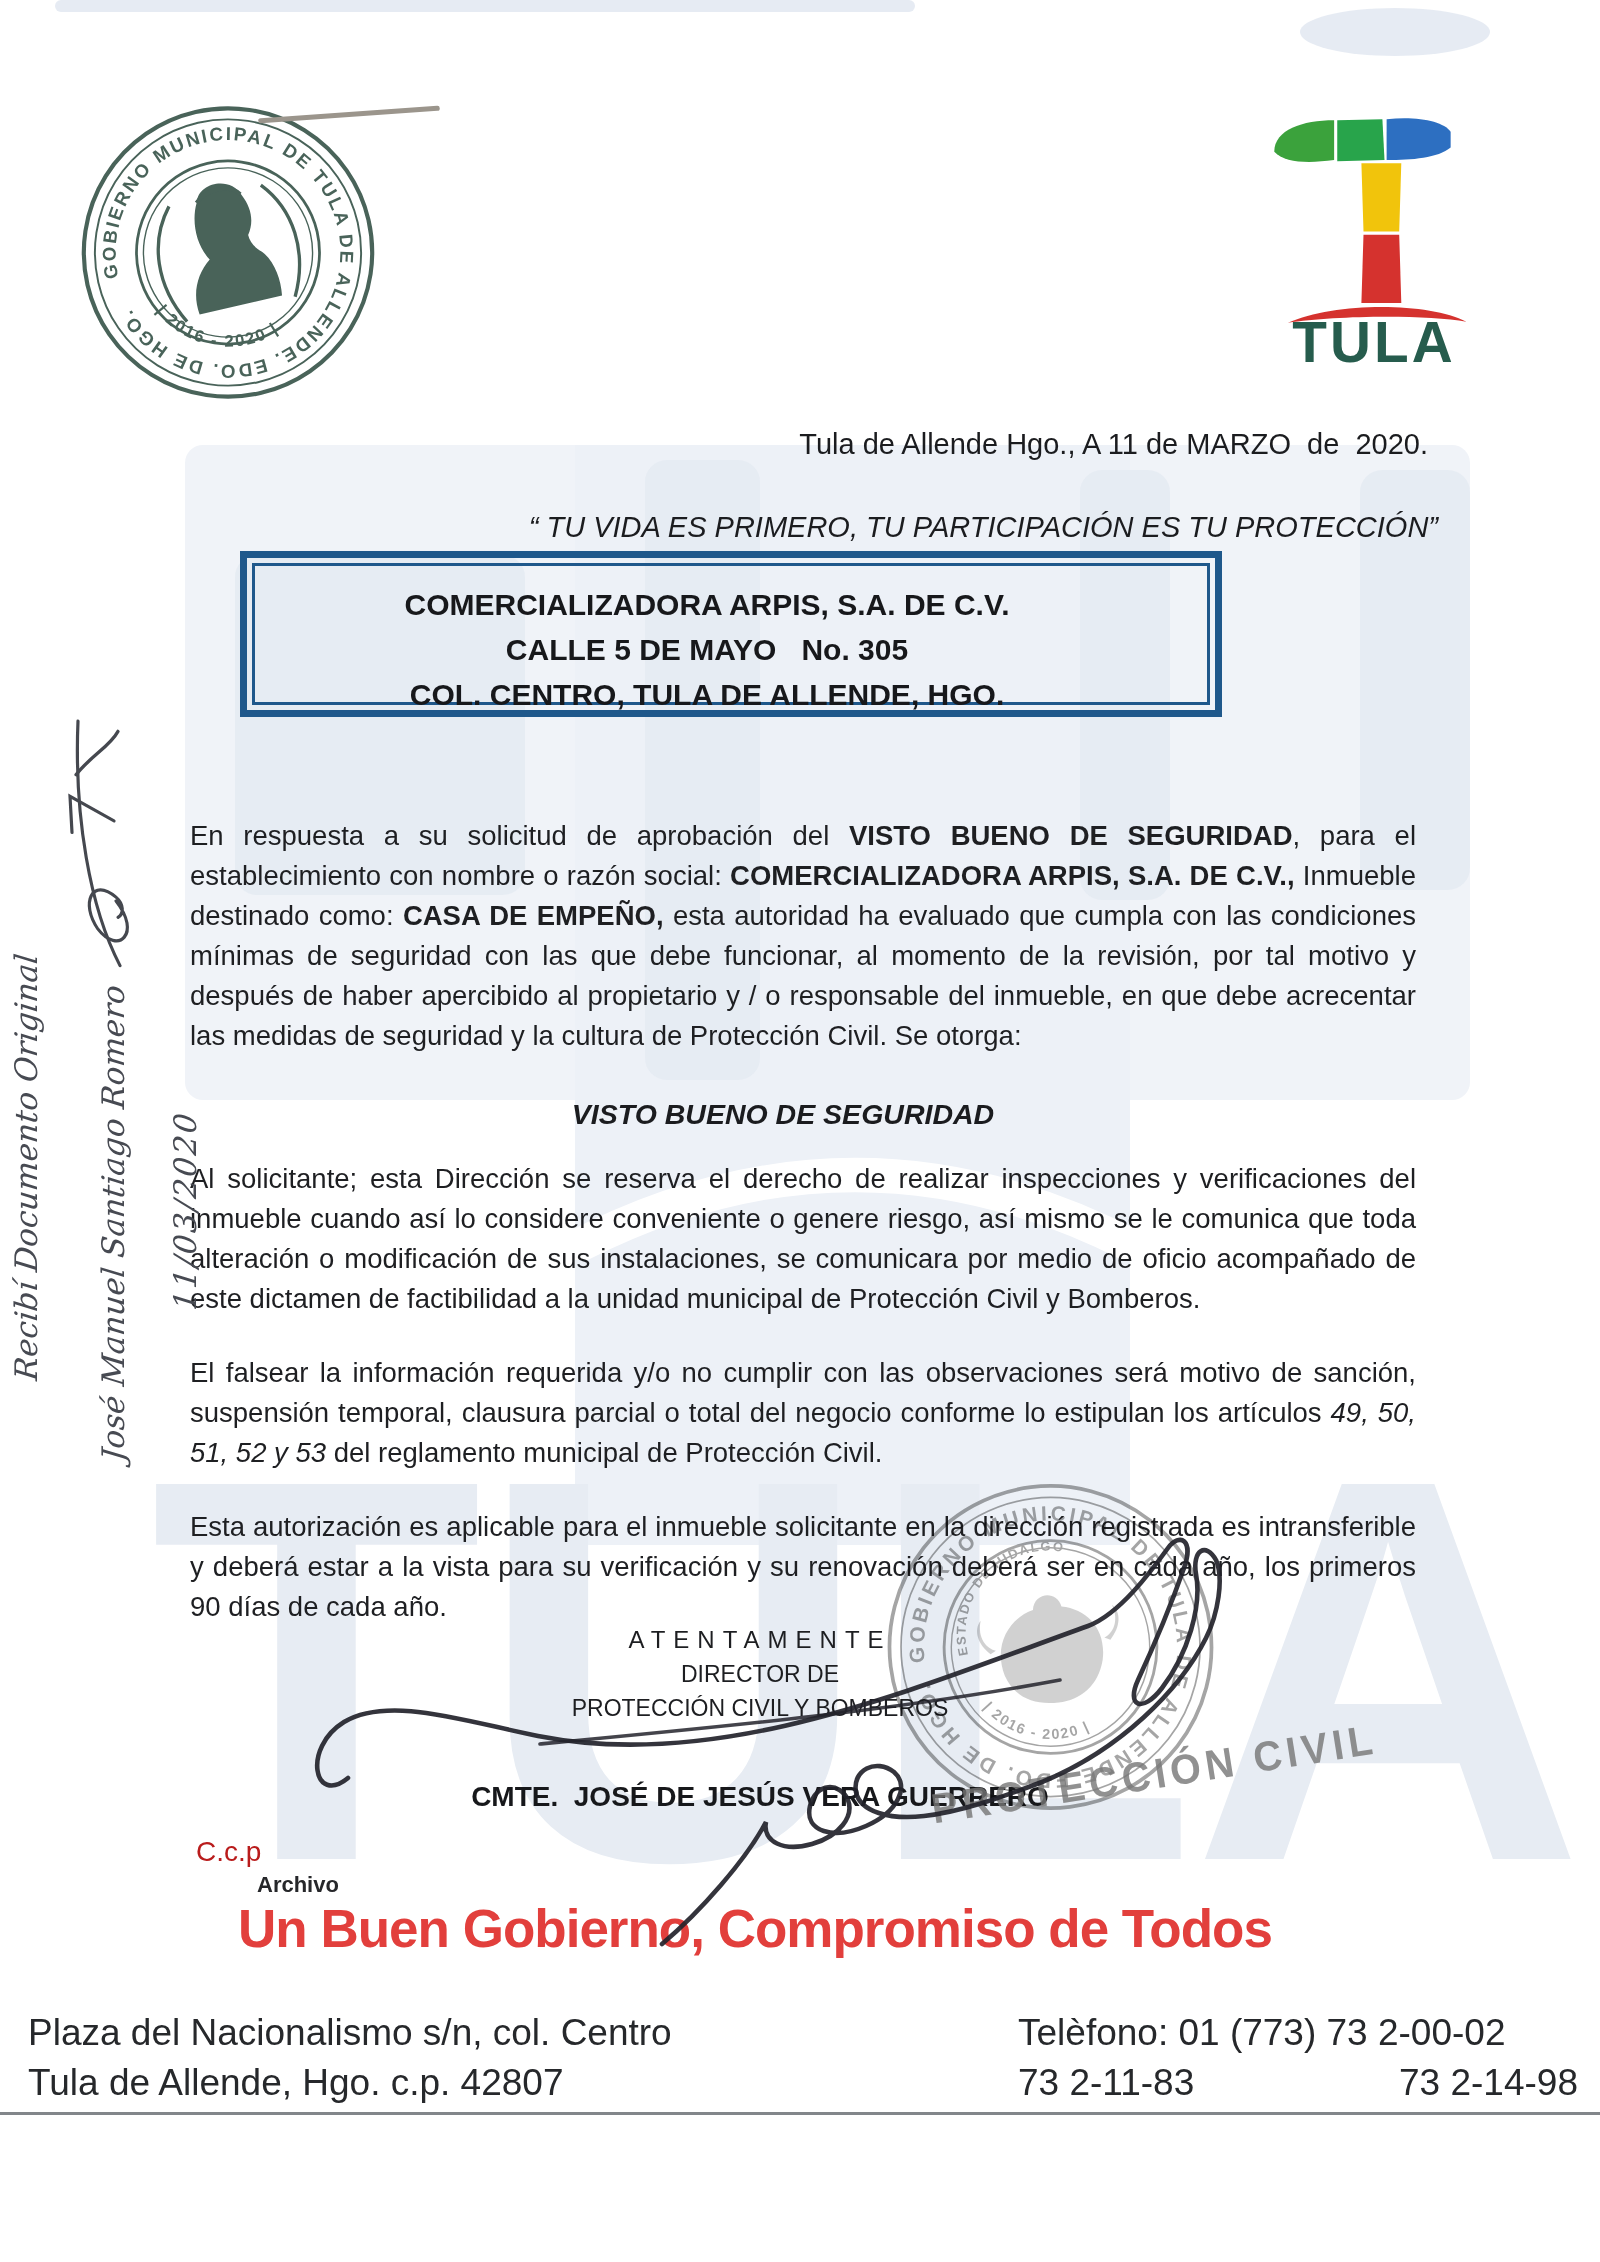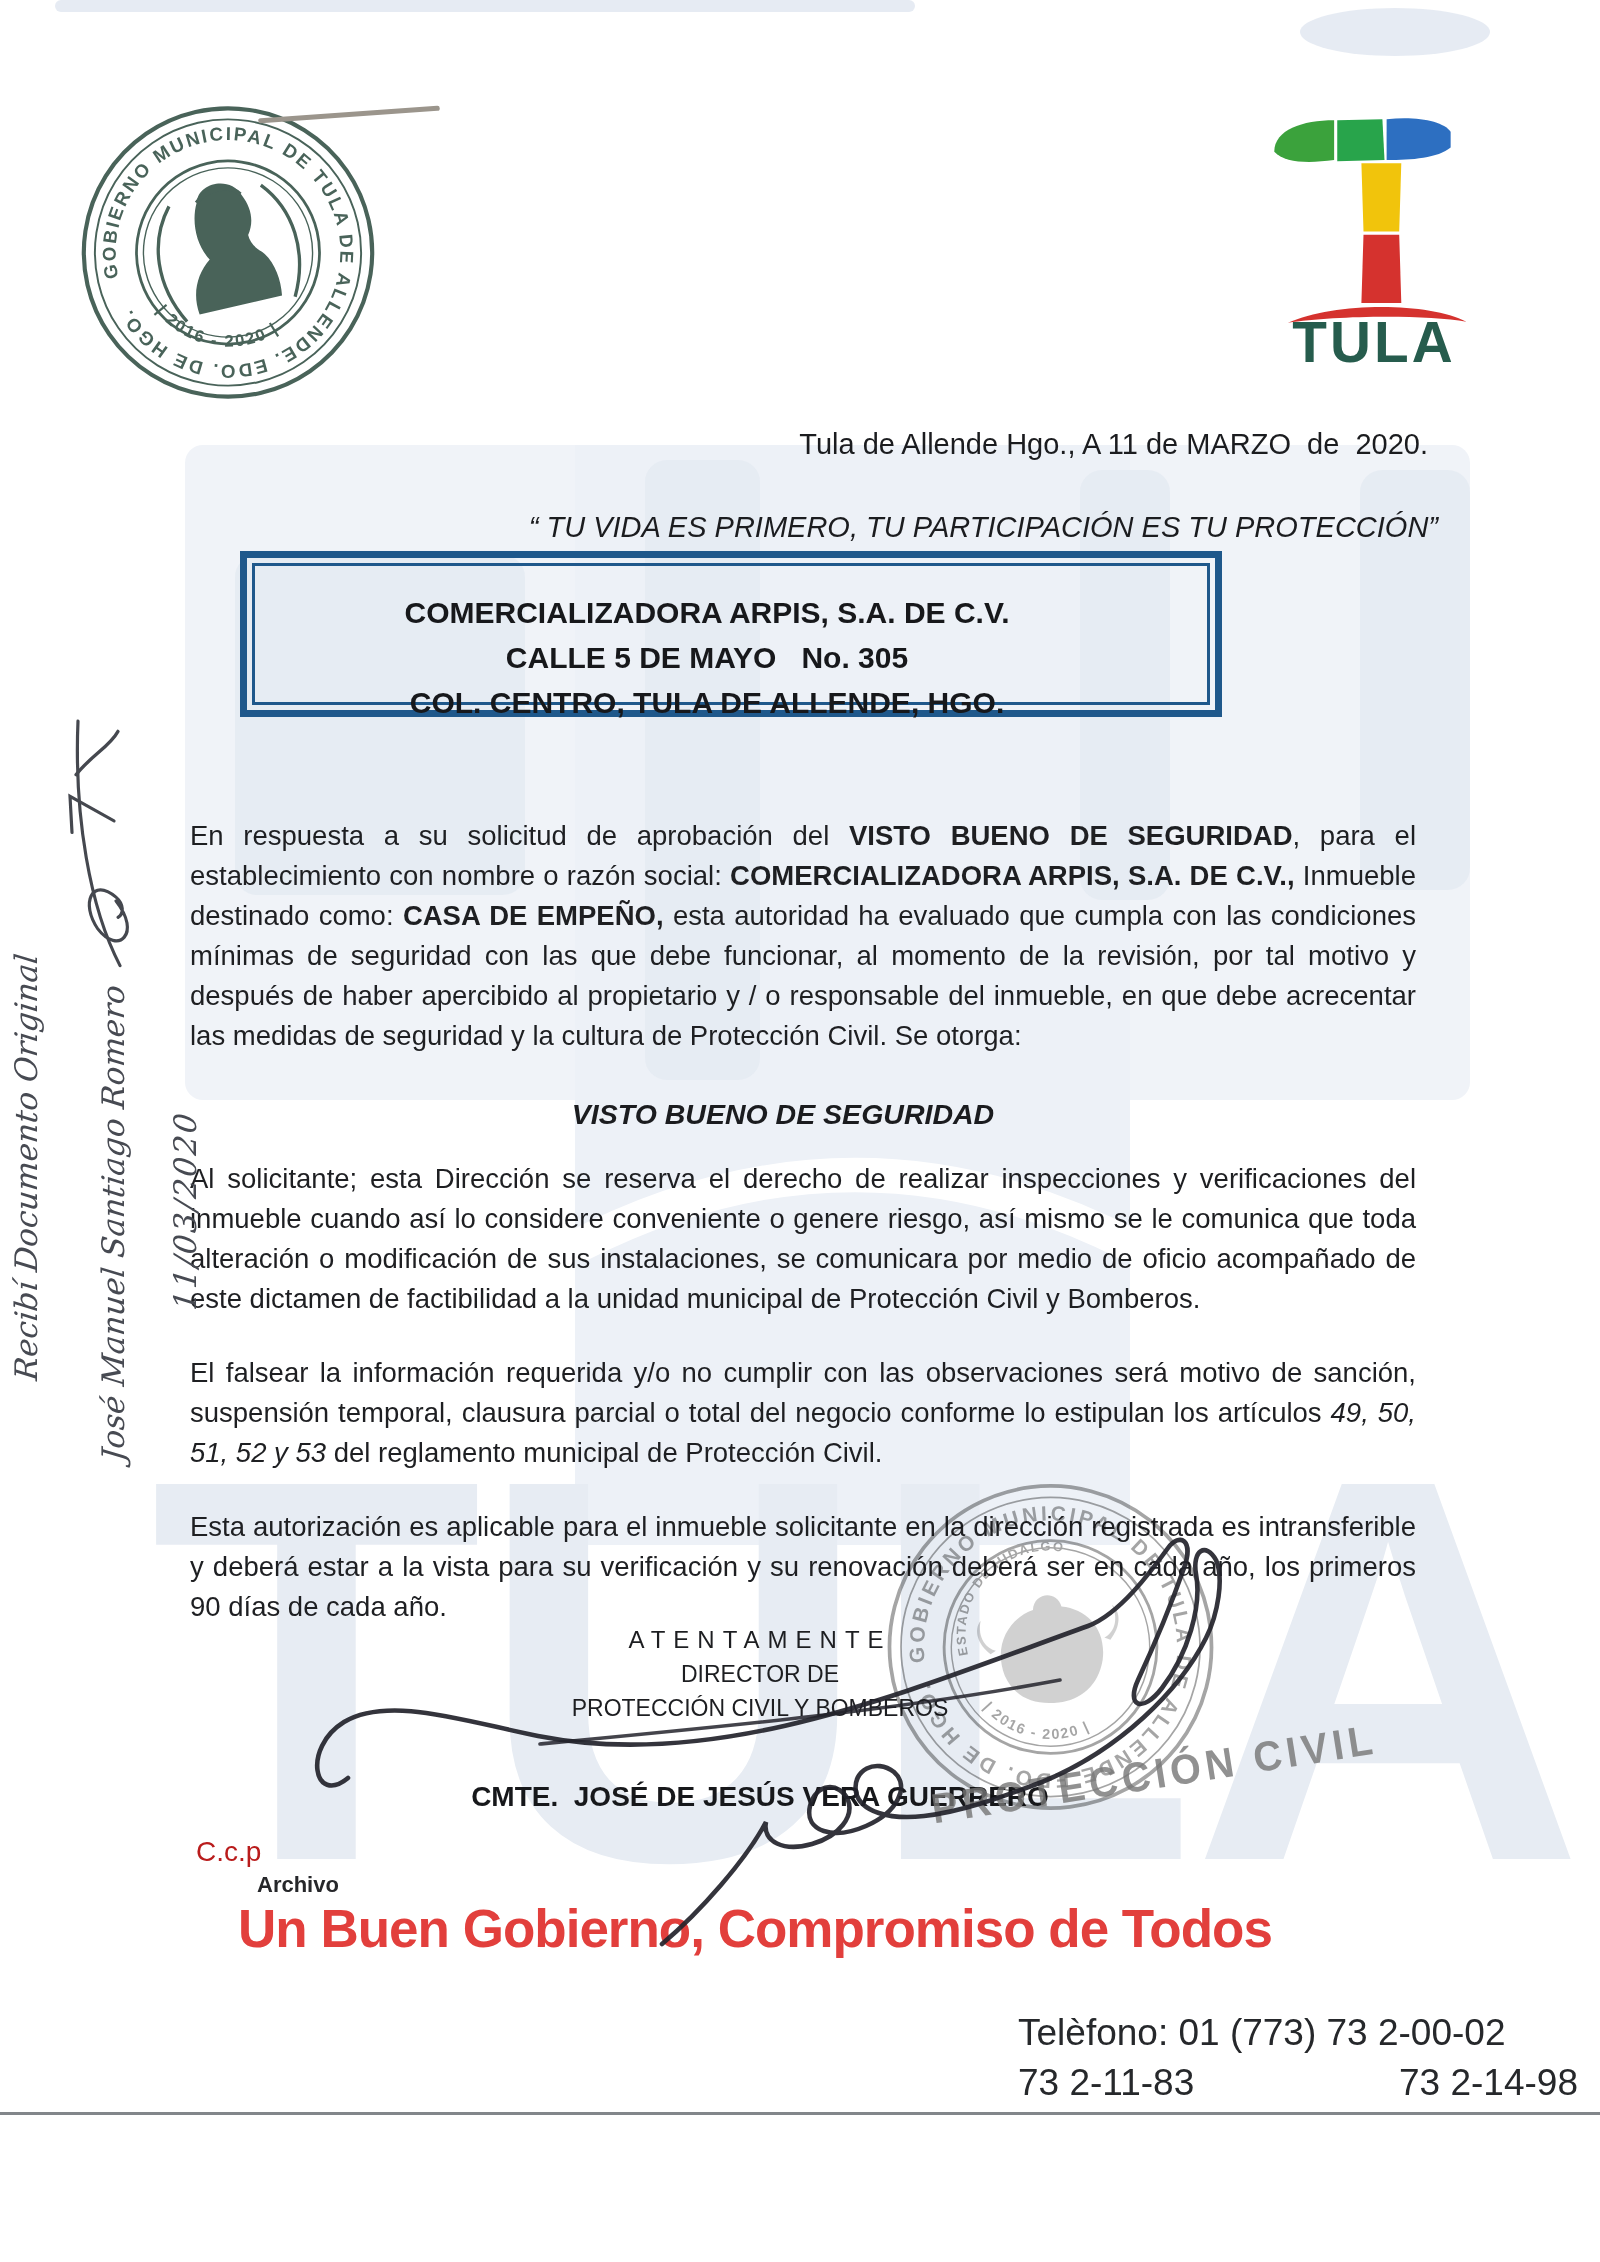--- a/index.html
+++ b/index.html
@@ -23,21 +23,21 @@
 
   
   .tula-logo{position:absolute;left:1268px;top:116px;width:212px;height:252px;}
 
   
   .date-line{position:absolute;left:400px;top:428px;width:1028px;text-align:right;font-size:29px;font-weight:500;color:#1b1c1f;}
   .slogan-line{position:absolute;left:390px;top:466px;width:1048px;text-align:right;font-size:29px;font-style:italic;font-weight:500;color:#1b1c1f;margin-top:45px;}
 
   
   .recipient-box{position:absolute;left:240px;top:551px;width:968px;height:152px;border:7px solid #1f588b;background:transparent;}
-  .recipient-inner{position:absolute;inset:5px;border:3px solid #1f588b;padding-top:24px;padding-right:48px;text-align:center;}
+  .recipient-inner{position:absolute;inset:5px;border:3px solid #1f588b;padding-top:16px;padding-right:48px;text-align:center;}
   .recipient-inner div{font-size:30px;font-weight:700;line-height:45px;color:#17181b;}
 
   
   .content{position:absolute;left:190px;top:816px;width:1226px;z-index:2;}
   .content p{margin:0 0 34px 0;font-size:27.5px;line-height:40px;text-align:justify;color:#1e1f22;}
   .content .b{font-weight:700;}
   .content .i{font-style:italic;}
   .doc-heading{margin:42px 0 28px 0;text-align:center;transform:translateX(-20px);
                font-size:28.5px;font-weight:700;font-style:italic;color:#1b1c1f;}
 
@@ -206,20 +206,24 @@
           <path d="M 70,54 C 40,80 16,56 40,36 C 64,18 92,30 74,54 C 68,62 58,62 54,56"></path>
           <path d="M 134,10 L 170,8 L 150,52"></path>
           <path d="M 192,14 C 212,28 224,48 240,56"></path>
         </g>
       </svg></div>
     <div class="mn-row mn-3"><span>11/03/2020</span></div>
   </div>
 
   <div class="red-slogan">Un Buen Gobierno, Compromiso de Todos</div>
 
+  <div class="footer-address">
+    <div>Plaza del Nacionalismo s/n, col. Centro</div>
+    <div>Tula de Allende, Hgo. c.p. 42807</div>
+  </div>
   <div class="footer-phones">
     <div>Telèfono: 01 (773) 73 2-00-02</div>
     <div class="row2">
       <span>73 2-11-83</span>
       <span>73 2-14-98</span>
     </div>
   </div>
   <div class="footer-rule"></div>
 
 </div>

